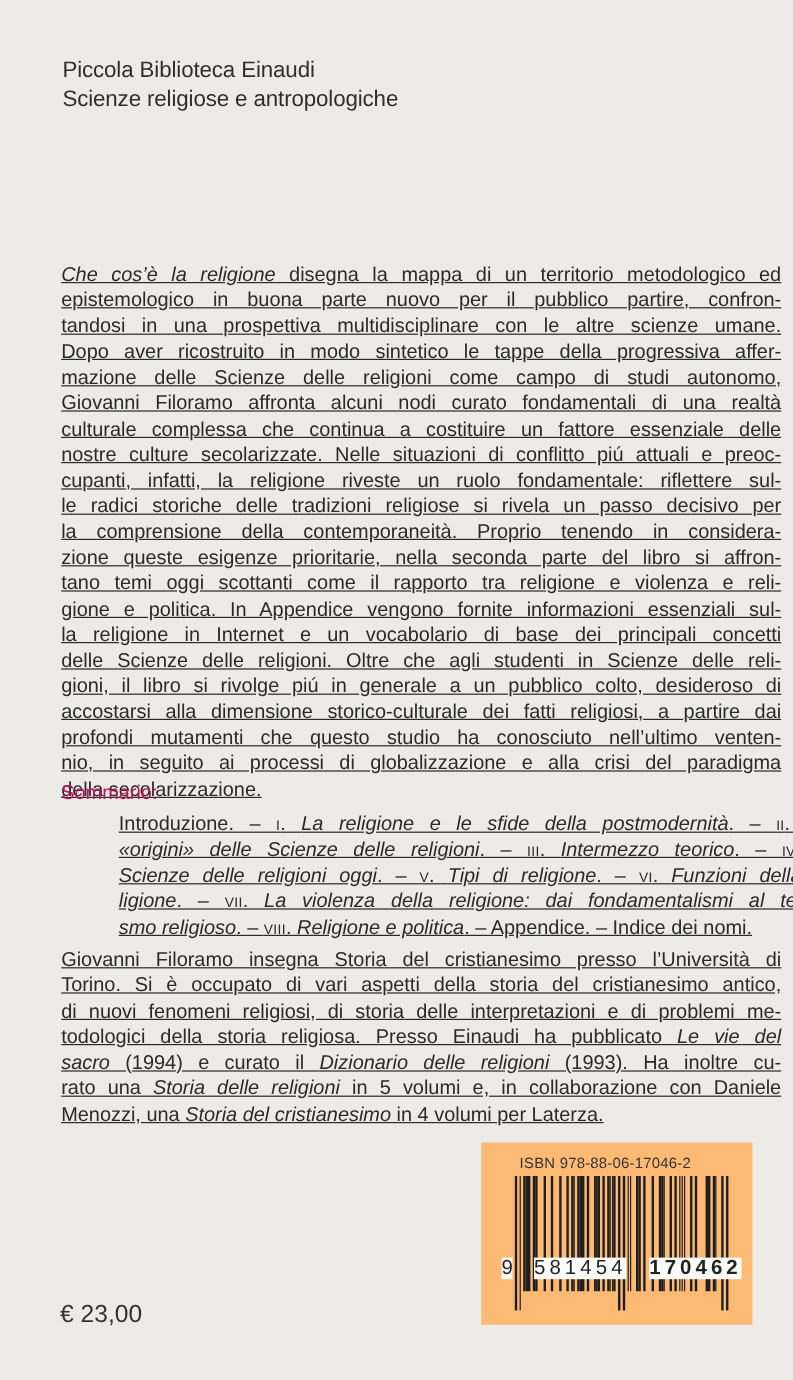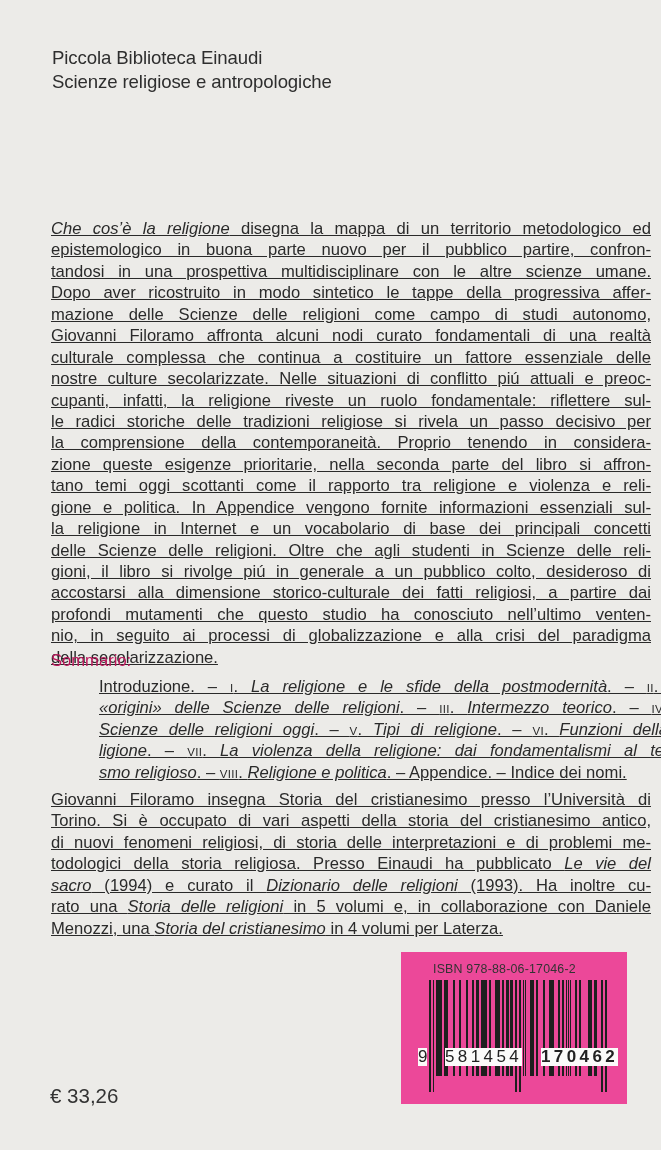--- a/index.html
+++ b/index.html
@@ -8,21 +8,21 @@
   .series{position:absolute;left:52px;top:46px;font-size:18.6px;line-height:24px;color:#2e2e2e;letter-spacing:-0.1px;}
   .lines{position:absolute;left:51px;width:600px;font-size:16.6px;color:#2a2a2a;}
   .line{display:block;height:21.45px;line-height:21.45px;white-space:nowrap;text-align:justify;text-align-last:justify;text-decoration:underline;}
   .line.last{text-align-last:left;}
   .line i{font-style:italic;}
   .sc{font-size:11.5px;letter-spacing:0.3px;}
   #blurb{top:218px;}
   #sommario-label{position:absolute;left:51px;top:650px;font-size:16.6px;line-height:21px;color:#be185d;}
   #sommario{top:676px;margin-left:48px;}
   #author{top:789px;}
-  .barcode-box{position:absolute;left:401px;top:952px;width:226px;height:152px;background:#ec4899;}
+  .barcode-box{position:absolute;left:401px;top:952px;width:226px;height:152px;background:#fdba74;}
   .isbn-label{position:absolute;left:32px;top:10px;font-size:12.4px;color:#333;letter-spacing:0.2px;}
   .bars{position:absolute;left:28px;top:28px;width:178px;height:112px;}
   .bar{position:absolute;top:0;background:#1f1f1f;}
   .digits{position:absolute;top:96px;font-size:17px;color:#222;background:#fbfbfa;line-height:18px;}
   .price{position:absolute;left:50px;top:1084px;font-size:20.5px;color:#333;}
 </style>
 </head>
 <body>
 
 <div class="series">
@@ -124,13 +124,13 @@
       <div class="bar" style="left: 164.884px; width: 1.72379px; height: 96px;"></div>
       <div class="bar" style="left: 166.758px; width: 1.72379px; height: 96px;"></div>
       <div class="bar" style="left: 172.379px; width: 1.72379px; height: 112px;"></div>
       <div class="bar" style="left: 176.126px; width: 1.72379px; height: 112px;"></div>
     </div>
   <div class="digits" style="left:17px;">9</div>
   <div class="digits" style="left:44px;letter-spacing:3.4px;">581454</div>
   <div class="digits" style="left:140px;letter-spacing:3.4px;font-weight:bold;">170462</div>
 </div>
 
-<div class="price">€ 33,26</div>
+<div class="price">€ 23,00</div>
 
 </body></html>

